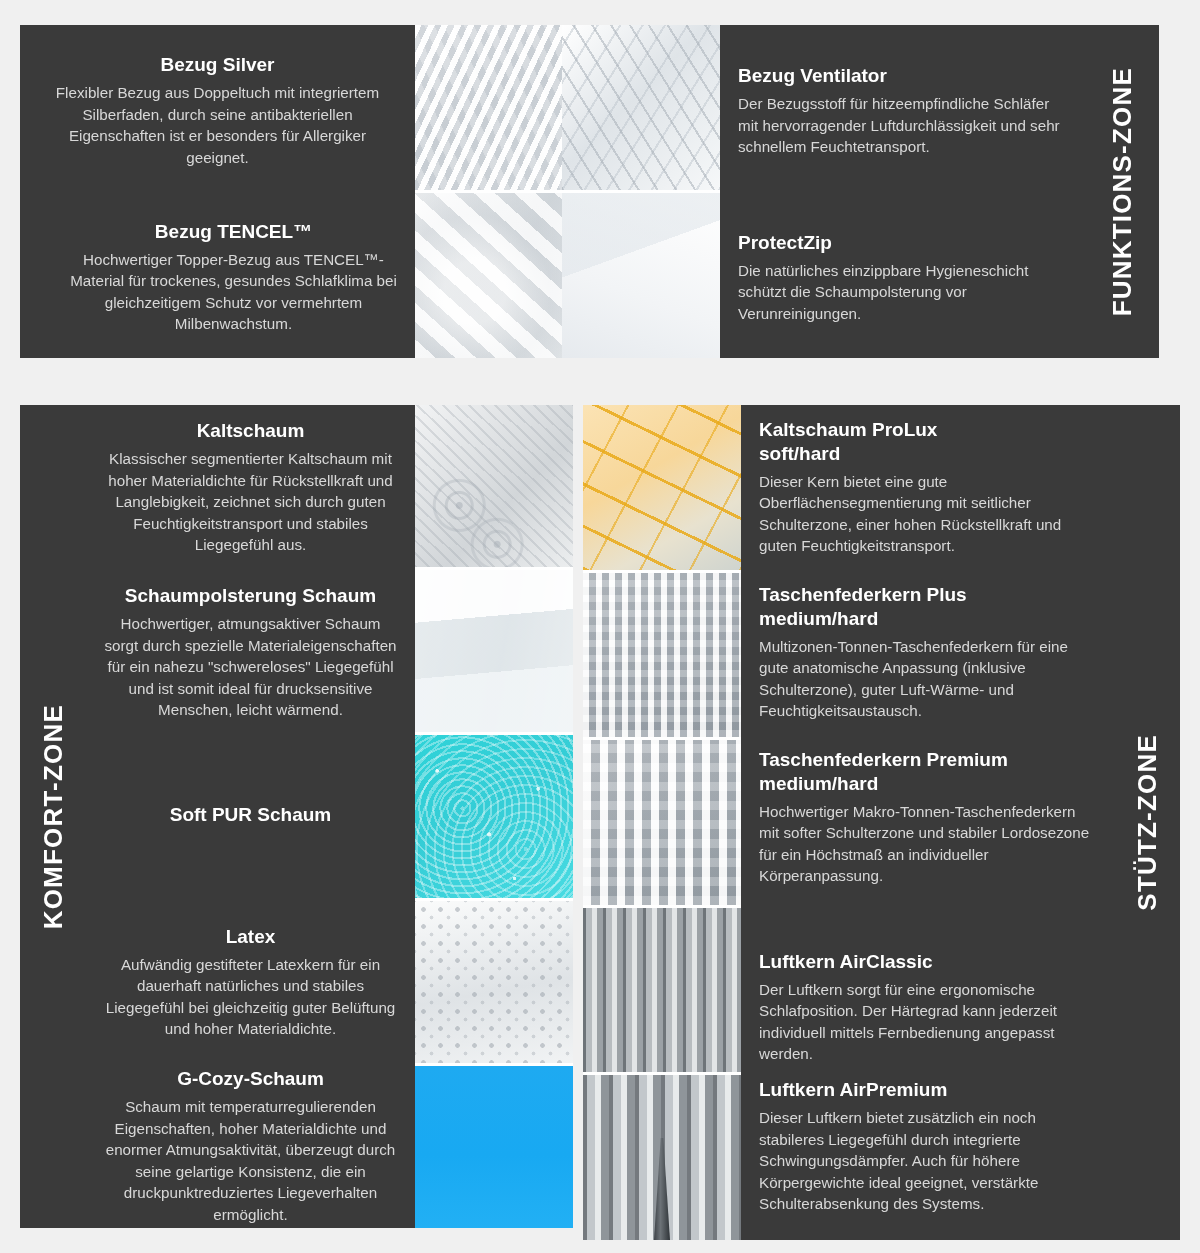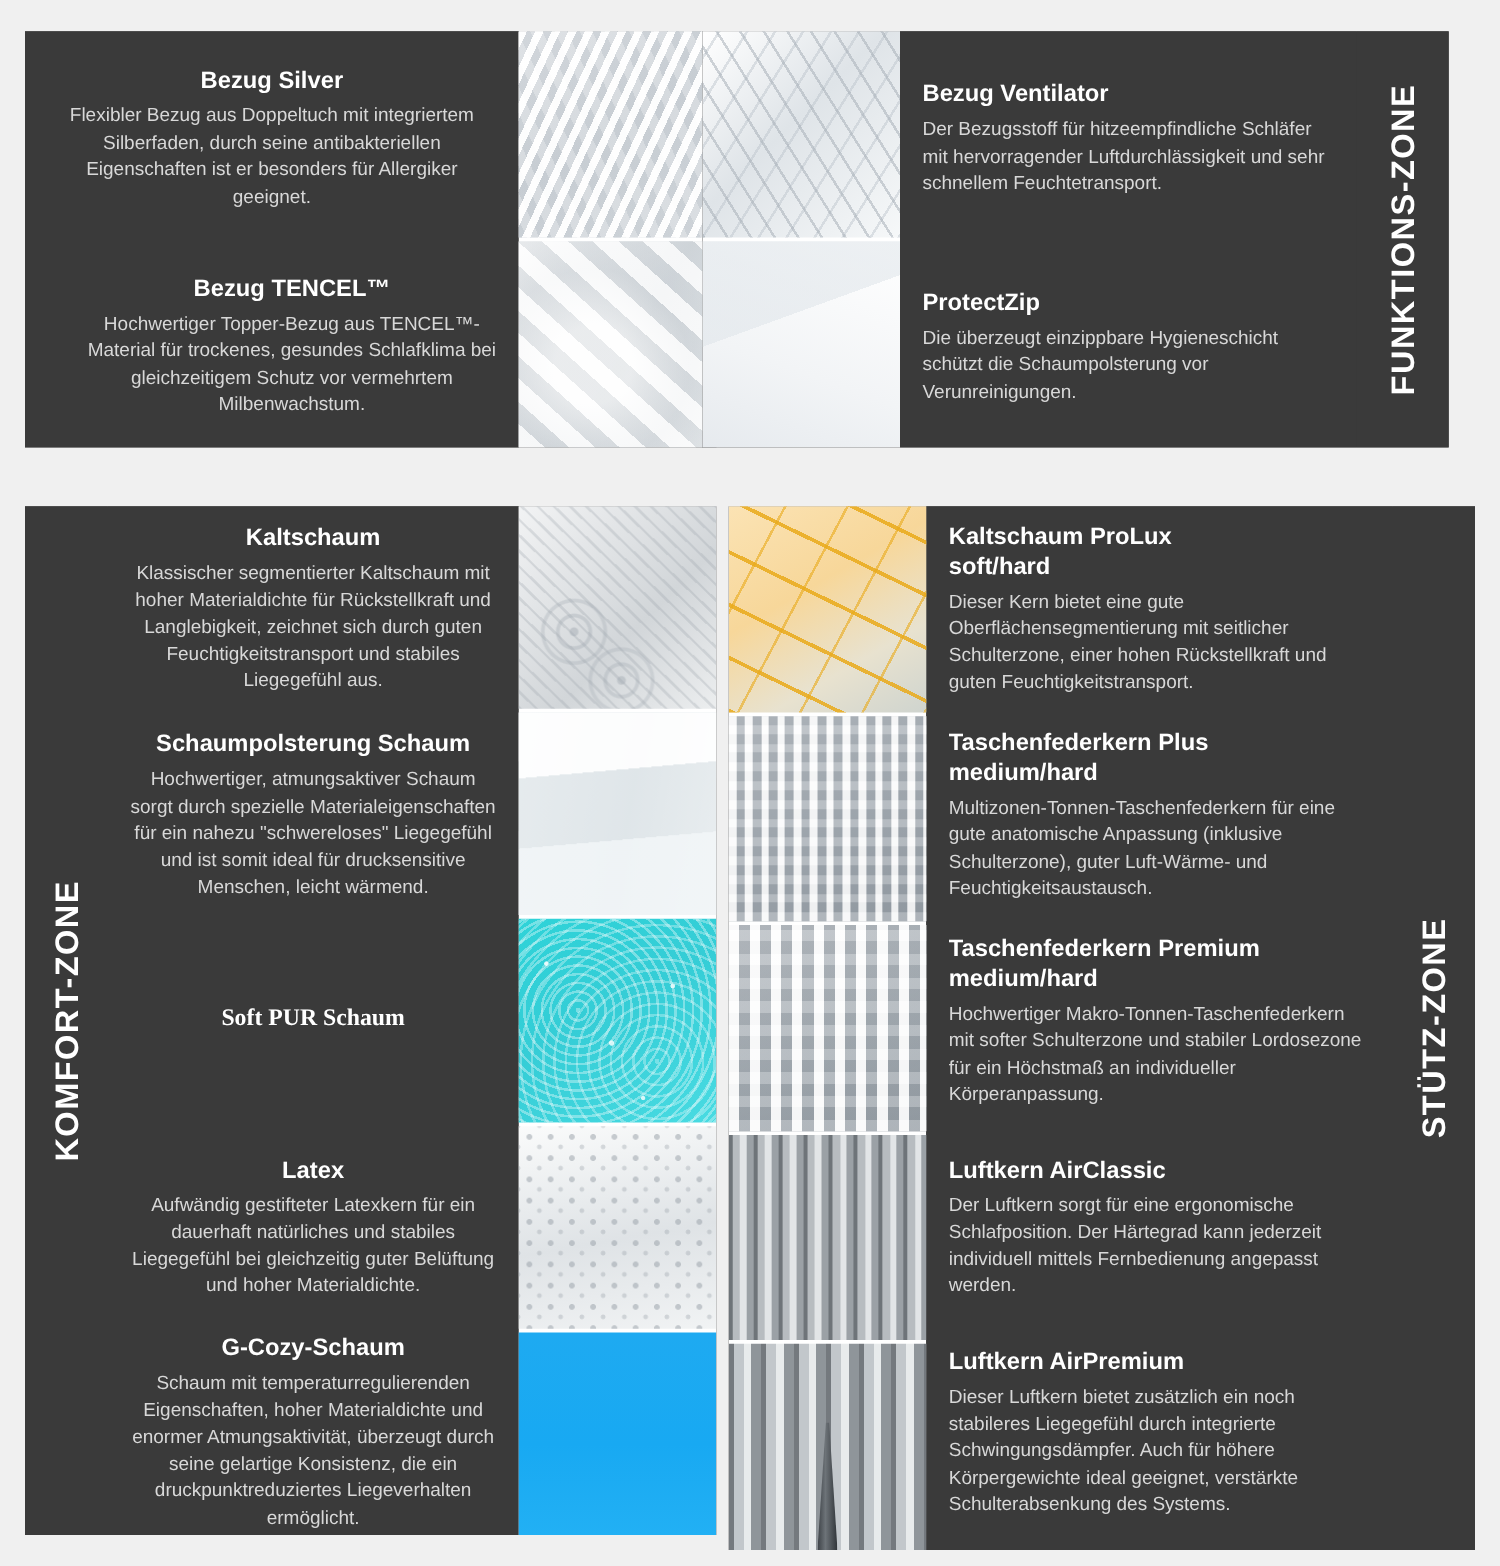--- a/index.html
+++ b/index.html
@@ -223,42 +223,42 @@
       <div class="img-cell tex-ventilator"></div>
       <div class="img-cell tex-protectzip"></div>
     </div>
     <div class="text-col">
       <div class="text-block align-left" style="height:172px;">
         <h3>Bezug Ventilator</h3>
         <p>Der Bezugsstoff für hitzeempfindliche Schläfer mit hervorragender Luftdurchlässigkeit und sehr schnellem Feuchtetransport.</p>
       </div>
       <div class="text-block align-left" style="height:161px;">
         <h3>ProtectZip</h3>
-        <p>Die überzeugt einzippbare Hygieneschicht schützt die Schaumpolsterung vor Verunreinigungen.</p>
+        <p>Die natürliches einzippbare Hygieneschicht schützt die Schaumpolsterung vor Verunreinigungen.</p>
       </div>
     </div>
     <div class="zone-label" style="width:74px;">
       <span>FUNKTIONS-ZONE</span>
     </div>
   </div>
 
   <div class="panel" style="left:20px; top:405px; width:553px; height:823px;">
     <div class="zone-label" style="width:66px;">
       <span>KOMFORT-ZONE</span>
     </div>
     <div class="text-col">
       <div class="text-block align-right" style="height:165px;">
         <h3>Kaltschaum</h3>
         <p>Klassischer segmentierter Kaltschaum mit hoher Materialdichte für Rückstellkraft und Langlebigkeit, zeichnet sich durch guten Feuchtigkeitstransport und stabiles Liegegefühl aus.</p>
       </div>
       <div class="text-block align-right" style="height:165px;">
         <h3>Schaumpolsterung Schaum</h3>
         <p>Hochwertiger, atmungsaktiver Schaum sorgt durch spezielle Materialeigenschaften für ein nahezu "schwereloses" Liegegefühl und ist somit ideal für drucksensitive Menschen, leicht wärmend.</p>
       </div>
-      <div class="text-block align-right" style="height:165px;font-family:Liberation Serif, serif;">
+      <div class="text-block align-right" style="height:165px;">
         <h3>Soft PUR Schaum</h3>
       </div>
       <div class="text-block align-right" style="height:165px;">
         <h3>Latex</h3>
         <p>Aufwändig gestifteter Latexkern für ein dauerhaft natürliches und stabiles Liegegefühl bei gleichzeitig guter Belüftung und hoher Materialdichte.</p>
       </div>
       <div class="text-block align-right" style="height:163px;">
         <h3>G-Cozy-Schaum</h3>
         <p>Schaum mit temperaturregulierenden Eigenschaften, hoher Materialdichte und enormer Atmungsaktivität, überzeugt durch seine gelartige Konsistenz, die ein druckpunktreduziertes Liegeverhalten ermöglicht.</p>
       </div>
@@ -288,21 +288,21 @@
         <p>Dieser Kern bietet eine gute Oberflächensegmentierung mit seitlicher Schulterzone, einer hohen Rückstellkraft und guten Feuchtigkeitstransport.</p>
       </div>
       <div class="text-block align-left" style="height:165px;">
         <h3><span>Taschenfederkern Plus</span><br><span>medium/hard</span></h3>
         <p>Multizonen-Tonnen-Taschenfederkern für eine gute anatomische Anpassung (inklusive Schulterzone), guter Luft-Wärme- und Feuchtigkeitsaustausch.</p>
       </div>
       <div class="text-block align-left" style="height:165px;">
         <h3><span>Taschenfederkern Premium</span><br><span>medium/hard</span></h3>
         <p>Hochwertiger Makro-Tonnen-Taschenfederkern mit softer Schulterzone und stabiler Lordosezone für ein Höchstmaß an individueller Körperanpassung.</p>
       </div>
-      <div class="text-block align-left" style="height:165px;">
+      <div class="text-block align-left" style="height:165px;justify-content:flex-end;">
         <h3>Luftkern AirClassic</h3>
         <p>Der Luftkern sorgt für eine ergonomische Schlafposition. Der Härtegrad kann jederzeit individuell mittels Fernbedienung angepasst werden.</p>
       </div>
       <div class="text-block align-left" style="height:163px;">
         <h3>Luftkern AirPremium</h3>
         <p>Dieser Luftkern bietet zusätzlich ein noch stabileres Liegegefühl durch integrierte Schwingungsdämpfer. Auch für höhere Körpergewichte ideal geeignet, verstärkte Schulterabsenkung des Systems.</p>
       </div>
     </div>
     <div class="zone-label" style="width:66px;">
       <span>STÜTZ-ZONE</span>

